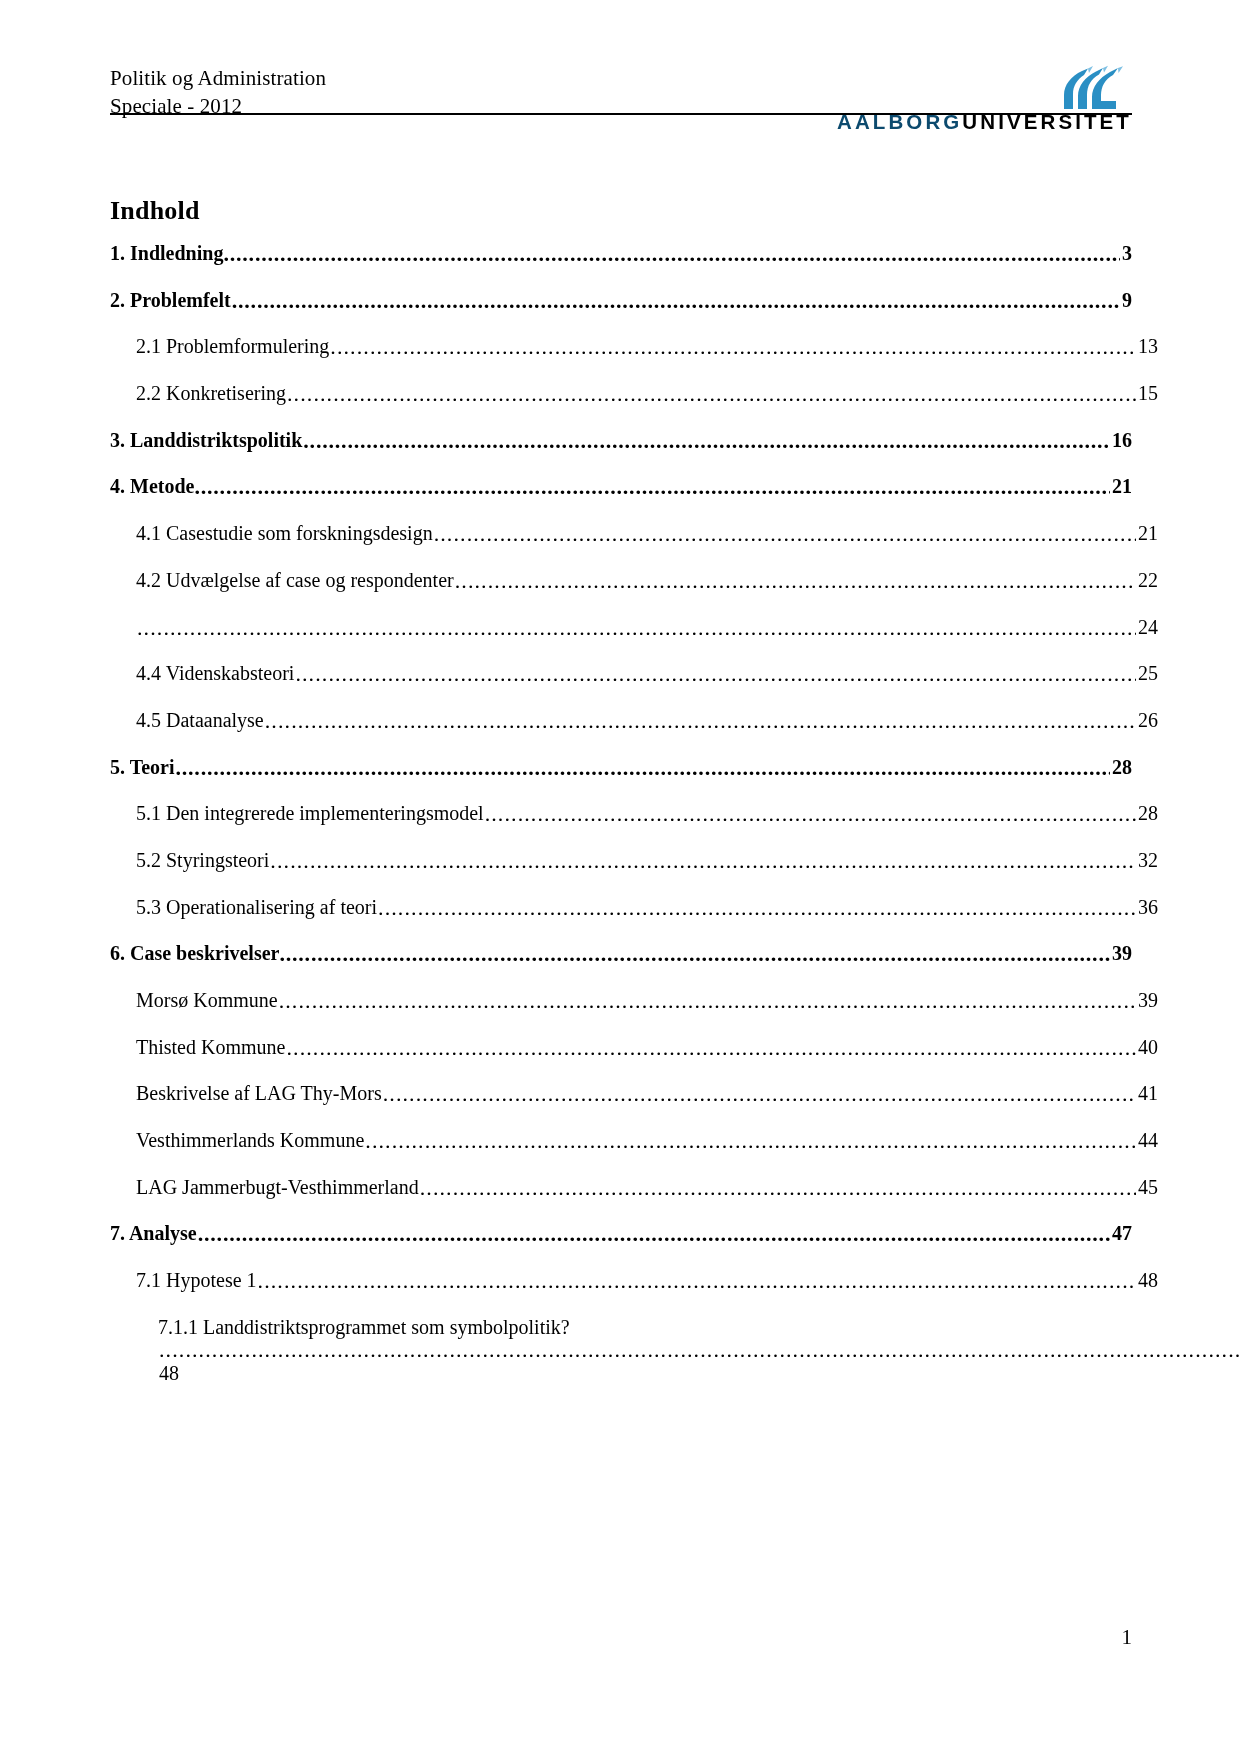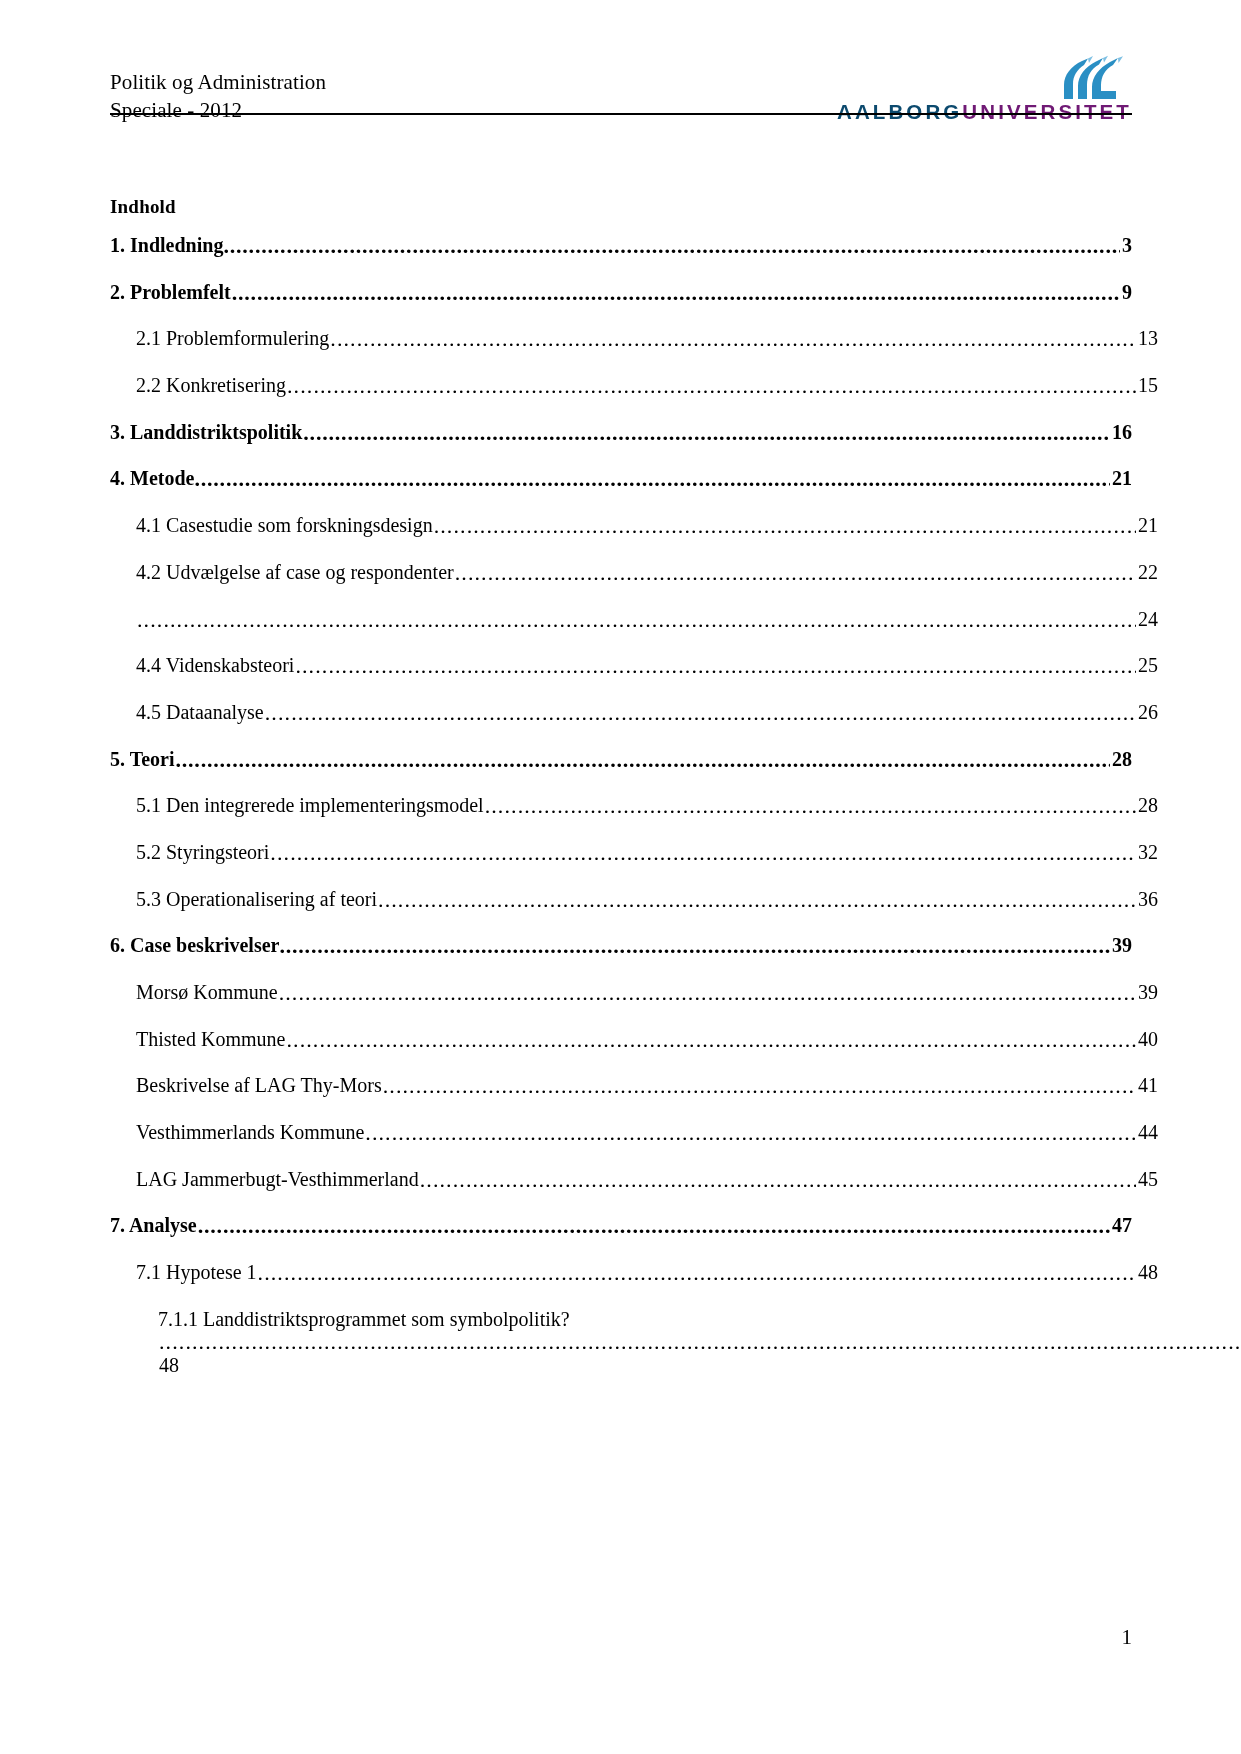--- a/index.html
+++ b/index.html
@@ -16,24 +16,23 @@
     box-sizing: border-box;
     font-family: "Liberation Serif", "DejaVu Serif", serif;
     color: #000000;
     overflow: hidden;
   }
 
   
   .page-header {
     position: absolute;
     left: 110px;
-    top: 55px;
+    top: 65px;
     width: 1022px;
     display: flex;
-    align-items: flex-end;
     justify-content: space-between;
   }
   .header-left {
     font-size: 21px;
     line-height: 1.32;
     font-family: "Liberation Serif", "DejaVu Serif", serif;
     white-space: nowrap;
     letter-spacing: 0.1px;
   }
   .header-left div { white-space: nowrap; }
@@ -53,40 +52,40 @@
   }
   .logo-wordmark {
     font-family: "Liberation Sans", "DejaVu Sans", sans-serif;
     font-weight: bold;
     font-size: 20.5px;
     letter-spacing: 3.1px;
     white-space: nowrap;
     line-height: 1;
   }
   .logo-word-aalborg { color: #0c4a6e; }
-  .logo-word-universitet { color: #701a75; }
+  .logo-word-universitet { color: #000000; }
 
   .header-rule {
     position: absolute;
     left: 110px;
     top: 113px;
     width: 1022px;
     height: 2px;
     background: #000000;
   }
 
   
   .toc {
     position: absolute;
     left: 110px;
     top: 196px;
     width: 1022px;
   }
   .toc-title {
-    font-size: 19px;
+    font-size: 26px;
     font-weight: bold;
     margin-bottom: 16px;
     letter-spacing: 0.2px;
   }
 
   .toc-entry {
     display: flex;
     align-items: flex-start;
     width: 100%;
     font-size: 20px;

